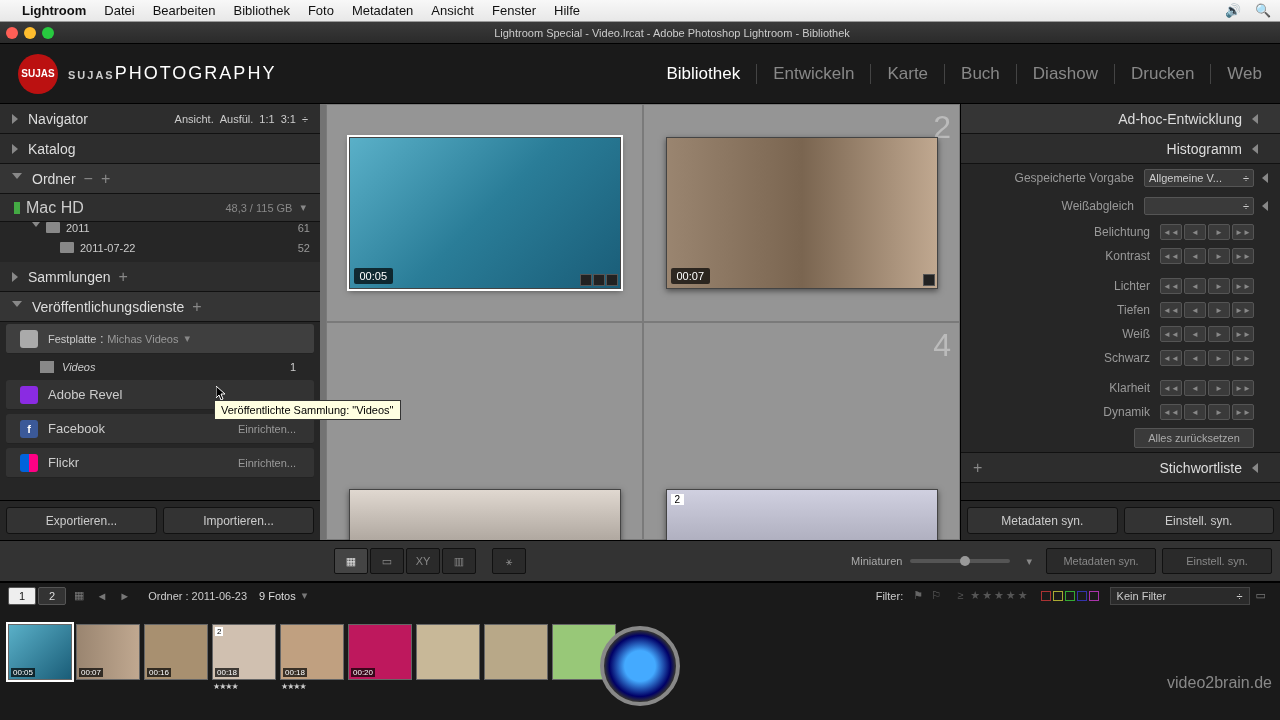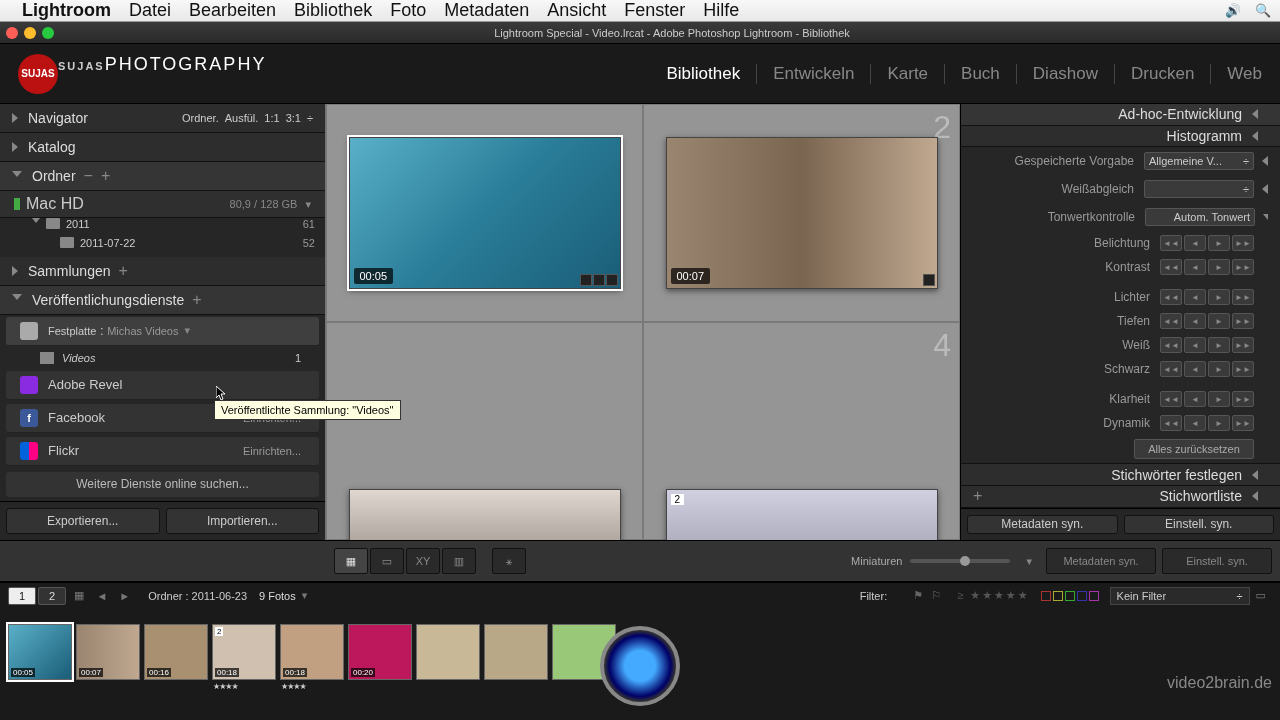--- a/index.html
+++ b/index.html
@@ -1,40 +1,40 @@
 <!DOCTYPE html>
 <html><head>
 <meta charset="utf-8">
 <style>
 *{margin:0;padding:0;box-sizing:border-box;font-family:"Lucida Grande","Helvetica Neue",Arial,sans-serif;font-size:11px;color:#ccc;user-select:none}
 body{width:1280px;height:720px;background:#1a1a1a;overflow:hidden;position:relative}
 .menubar{height:22px;background:linear-gradient(#f8f8f8,#e8e8e8);display:flex;align-items:center;padding:0 8px;border-bottom:1px solid #999}
 .menubar .apple{font-size:14px;color:#333;margin-right:14px}
-.menubar .mi{color:#111;font-size:18px;margin-right:18px}
+.menubar .mi{color:#111;font-size:13px;margin-right:18px}
 .menubar .mi.app{font-weight:700}
 .menubar .spacer{flex:1}
 .menubar .ric{margin-left:14px;color:#555;font-size:13px}
 .titlebar{height:22px;background:linear-gradient(#3a3a3a,#2a2a2a);display:flex;align-items:center;padding:0 6px;border-bottom:1px solid #000;color:#aaa;font-size:12px}
 .traffic{display:flex;gap:6px;margin-right:10px}
 .tb{width:12px;height:12px;border-radius:50%}
 .tb.r{background:#ff5f56}.tb.y{background:#ffbd2e}.tb.g{background:#27c93f}
 .titlebar .docicon{width:14px;height:14px;background:#8ab;border-radius:2px;margin-right:6px}
 .titlebar .tt{color:#e8e8e8;font-size:12px;margin:0 auto}
 .topbar{height:60px;background:#1a1a1a;border-bottom:1px solid #000;display:flex;align-items:center;padding:0 18px}
-.logo{display:flex;align-items:flex-start;}
+.logo{display:flex;align-items:center;gap:10px}
 .logo-badge{width:40px;height:40px;border-radius:50%;background:#b11;display:flex;align-items:center;justify-content:center;color:#fff;font-weight:700;font-size:10px}
 .logo-text{color:#fff;font-size:18px;letter-spacing:2px;font-weight:400}
 .logo-text b{font-weight:700}
 .modules{margin-left:auto;display:flex;align-items:center;gap:0}
 .modules span{padding:0 16px;font-size:17px;color:#888;border-right:1px solid #444;cursor:pointer}
 .modules span:last-child{border-right:none;padding-right:0}
 .modules span.active{color:#fff}
 .main{display:flex;height:436px}
 .panel{background:#262626;display:flex;flex-direction:column}
-.left{width:326px;border-right:1px solid #737373}
+.left{width:326px;border-right:6px solid #737373}
 .right{width:320px;border-left:1px solid #000}
 .center{flex:1;background:#959595;position:relative;overflow:hidden}
 .ph{height:30px;display:flex;align-items:center;padding:0 12px;border-bottom:1px solid #111;background:#2d2d2d}
 .ph.light{background:#353535}
 .ph .tri{width:0;height:0;border-left:6px solid #888;border-top:5px solid transparent;border-bottom:5px solid transparent;margin-right:10px;cursor:pointer}
 .ph .tri.down{border-left:5px solid transparent;border-right:5px solid transparent;border-top:6px solid #888}
 .ph .tri.left{border-right:6px solid #888;border-left:none}
 .ph .lbl{color:#ddd;font-size:14px}
 .ph .lbl.r{margin-left:auto;margin-right:10px}
 .ph .meta{margin-left:auto;color:#777;font-size:10px}
@@ -83,21 +83,21 @@
 .toolbar .slabel{margin-left:auto;color:#aaa;font-size:11px;margin-right:8px}
 .toolbar .slider{width:100px;height:4px;background:#555;border-radius:2px;position:relative;margin-right:16px}
 .toolbar .slider .knob{position:absolute;width:10px;height:10px;background:#999;border-radius:50%;top:-3px;left:50px}
 .toolbar .rbtn{width:110px;height:26px;background:#2a2a2a;border:1px solid #111;color:#888;border-radius:2px;margin-left:6px;font-size:11px}
 .filterbar{height:26px;background:#1a1a1a;border-top:1px solid #000;display:flex;align-items:center;padding:0 8px;font-size:11px;color:#aaa}
 .filterbar .tabbtn{width:28px;height:18px;background:#333;border:1px solid #555;display:flex;align-items:center;justify-content:center;margin-right:2px;border-radius:2px;color:#ddd}
 .filterbar .tabbtn.active{background:#eee;color:#111}
 .filterbar .navic{margin:0 6px;color:#777}
 .filterbar .path{margin-left:12px;color:#ccc}
 .filterbar .cnt{margin-left:12px;color:#ddd}
-.filterbar .flabel{margin-left:auto;margin-right:24px}
+.filterbar .flabel{margin-left:auto;margin-right:8px}
 .filterbar .flag{width:14px;height:14px;margin:0 2px;color:#666}
 .filterbar .stars{margin:0 10px;color:#555;letter-spacing:2px}
 .filterbar .cbox{width:10px;height:10px;border:1px solid #666;margin:0 1px}
 .filterbar .fsel{width:140px;height:18px;background:#2a2a2a;border:1px solid #444;margin-left:10px;padding:0 6px;display:flex;align-items:center;color:#ccc}
 .filmstrip{height:88px;background:#1a1a1a;display:flex;align-items:center;padding:4px 8px;gap:4px;position:relative}
 .fthumb{width:64px;height:56px;background:#444;border:1px solid #666;position:relative}
 .fthumb.sel{outline:2px solid #fff}
 .fthumb .ft{position:absolute;left:2px;bottom:2px;background:rgba(0,0,0,.7);color:#fff;font-size:8px;padding:0 2px}
 .fthumb .fst{position:absolute;bottom:-12px;left:0;color:#ccc;font-size:8px;letter-spacing:-1px}
 .watermark{position:absolute;right:8px;bottom:4px;color:#888;font-size:16px;font-weight:300}
@@ -150,37 +150,37 @@
   </div>
 </div>
 
 <div class="main">
 
   <div class="panel left">
     <div class="ph">
       <div class="tri"></div>
       <span class="lbl">Navigator</span>
       <span class="meta">
-        <span>Ordner.</span><span>Ausfül.</span><span>1:1</span><span>3:1</span><span>÷</span>
+        <span>Ansicht.</span><span>Ausfül.</span><span>1:1</span><span>3:1</span><span>÷</span>
       </span>
     </div>
     <div class="ph">
       <div class="tri"></div>
       <span class="lbl">Katalog</span>
     </div>
     <div class="ph light">
       <div class="tri down"></div>
       <span class="lbl">Ordner</span>
       <span class="minus">−</span>
       <span class="plus">+</span>
     </div>
     <div class="volrow">
       <span style="width:6px;height:12px;background:#4a4"></span>
       <span class="vlabel">Mac HD</span>
-      <span class="vsize">80,9 / 128 GB</span>
+      <span class="vsize">48,3 / 115 GB</span>
       <span style="color:#888">▾</span>
     </div>
     <div class="folderrow">
       <span class="indent1"></span>
         <div class="ftri"></div>
         <div class="fic"></div>
       <span>2011</span>
       <span class="cnt">61</span>
     </div>
     <div class="folderrow">
@@ -217,21 +217,20 @@
     <div class="pubrow">
       <div class="picon" style="background:#3b5998;color:#fff;display:flex;align-items:center;justify-content:center;font-weight:700">f</div>
       <span class="plabel">Facebook</span>
       <span class="paction">Einrichten...</span>
     </div>
     <div class="pubrow">
       <div class="picon" style="background:linear-gradient(90deg,#0063dc 50%,#ff0084 50%)"></div>
       <span class="plabel">Flickr</span>
       <span class="paction">Einrichten...</span>
     </div>
-    <div class="morebtn">Weitere Dienste online suchen...</div>
     <div class="leftbtns">
       <button>Exportieren...</button>
       <button>Importieren...</button>
     </div>
   </div>
 
   <div class="center">
     <div class="grid">
       <div class="cell">
         <div class="thumb sel">
@@ -288,27 +287,20 @@
         <div class="rchev"></div>
       </div>
       <div class="rrow">
         <span class="rlbl">Weißabgleich</span>
         <div class="rsel">
             <span></span>
             <span>÷</span>
           </div>
         <div class="rchev"></div>
       </div>
-      <div class="rrow">
-        <span class="rlbl">Tonwertkontrolle</span>
-        <div class="rsel" style="justify-content:center">
-            <span>Autom. Tonwert</span>
-          </div>
-        <div class="rchev" style="border-right:none;border-left:5px solid transparent;border-top:6px solid #888;border-bottom:none;width:0;height:0"></div>
-      </div>
       <div id="sliders">
           <div class="rrow" style="height:24px;">
       <span class="rlbl">Belichtung</span>
       <div class="steppers">
               <span>◄◄</span>
               <span>◄</span>
               <span>►</span>
               <span>►►</span>
             </div>
       <div style="width:14px"></div>
@@ -381,24 +373,20 @@
               <span>►</span>
               <span>►►</span>
             </div>
       <div style="width:14px"></div>
     </div>
         </div>
       <div class="rrow">
         <div class="resetbtn">Alles zurücksetzen</div>
         <div style="width:14px"></div>
       </div>
-    </div>
-    <div class="ph">
-      <span class="lbl r">Stichwörter festlegen</span>
-      <div class="tri left"></div>
     </div>
     <div class="ph">
       <span style="color:#888;font-size:16px;margin-right:auto">+</span>
       <span class="lbl">Stichwortliste</span>
       <div class="tri left" style="margin-left:10px"></div>
     </div>
     <div class="leftbtns" style="margin-top:auto">
       <button>Metadaten syn.</button>
       <button>Einstell. syn.</button>
     </div>

